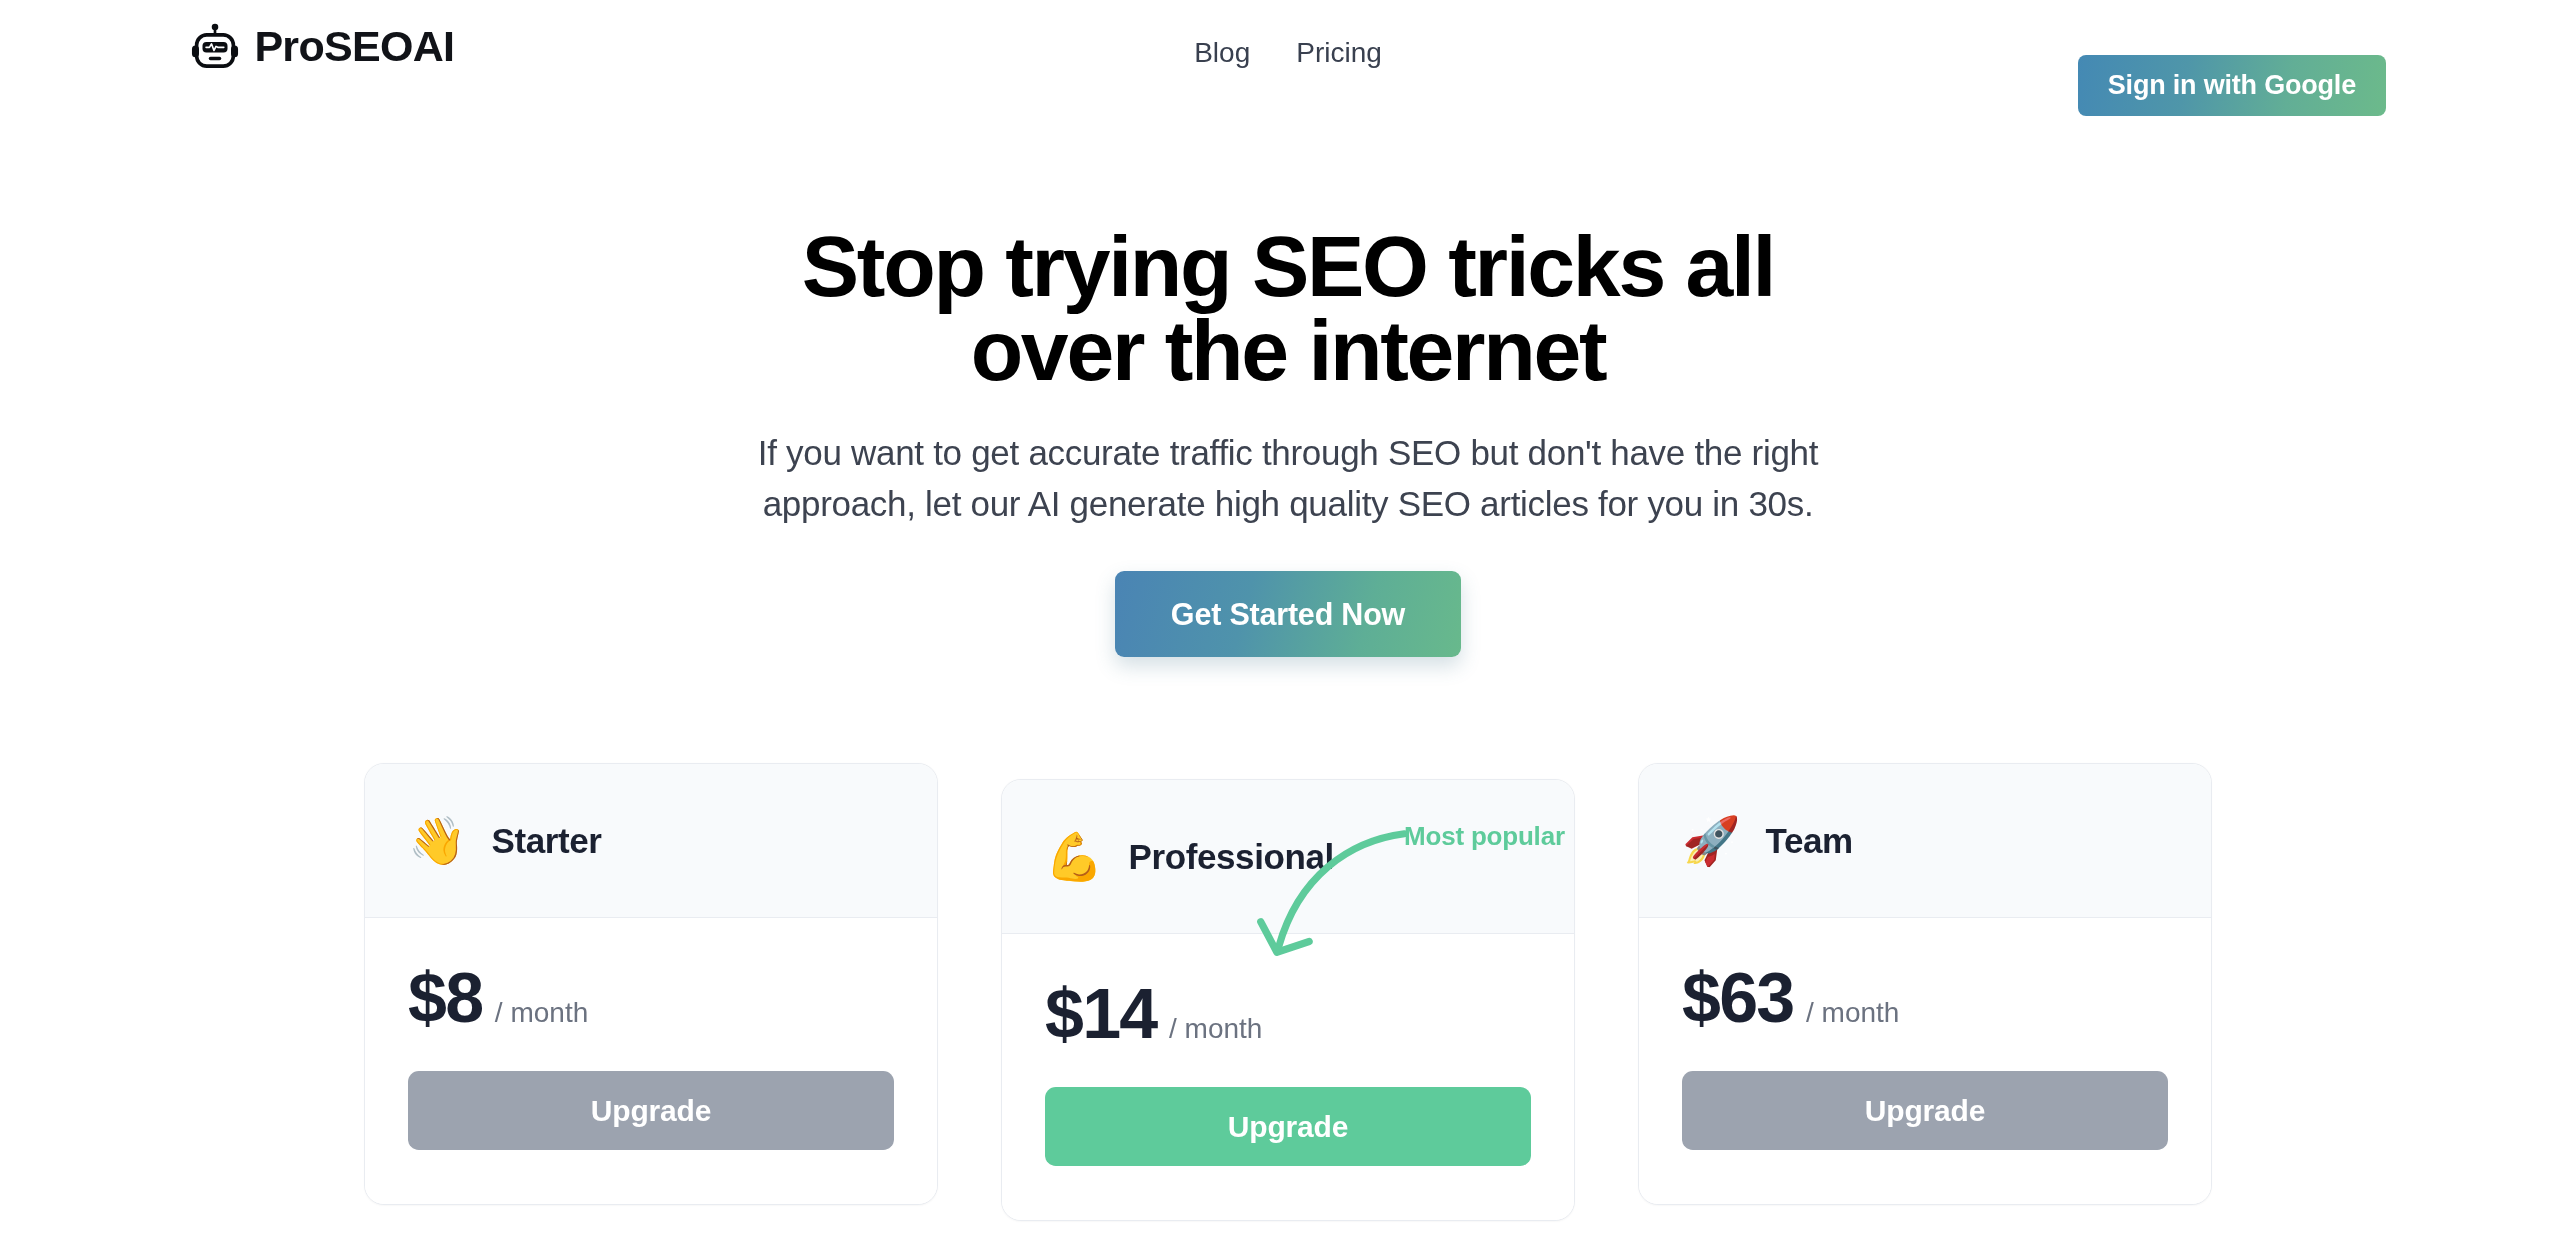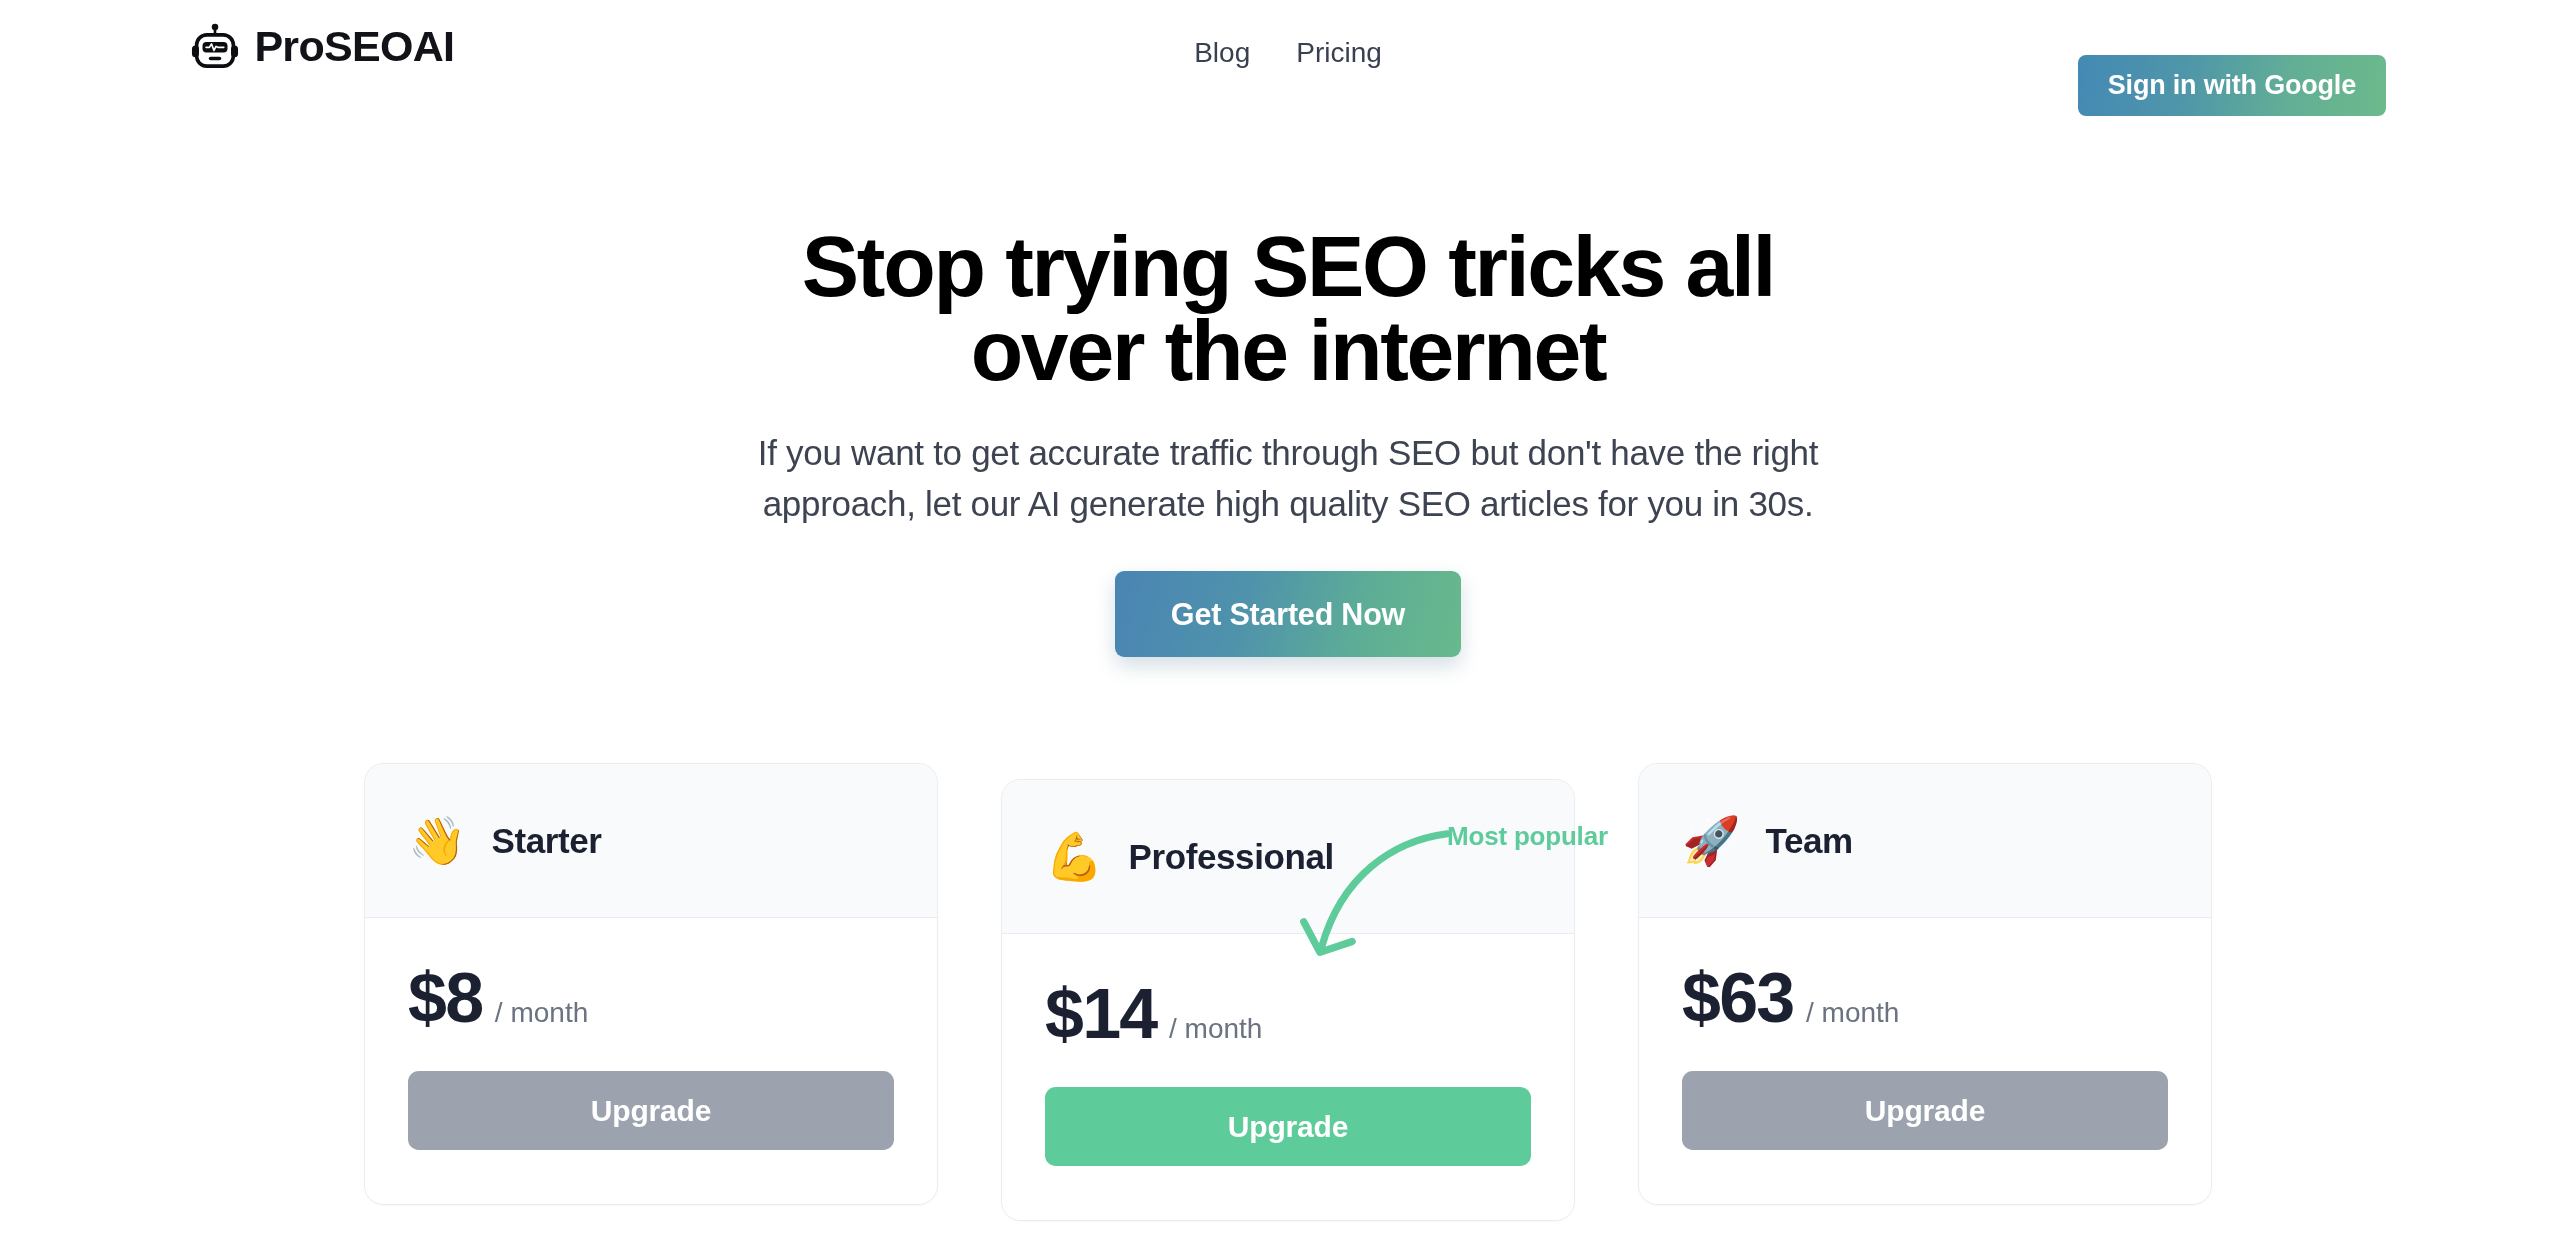--- a/index.html
+++ b/index.html
@@ -238,21 +238,21 @@
     letter-spacing: -0.2px;
     cursor: pointer;
     background: #9ca3af;
     font-family: "Liberation Sans", "DejaVu Sans", sans-serif;
   }
   .upgrade-btn.is-featured { background: #5ecb9b; }
 
   
   .popular-annotation {
     position: absolute;
-    left: 1275px;
+    left: 1232px;
     top: 821px;
     width: 377px;
     height: 144px;
     pointer-events: none;
   }
 
   .popular-label {
     position: absolute;
     left: 172px;
     top: 0px;

